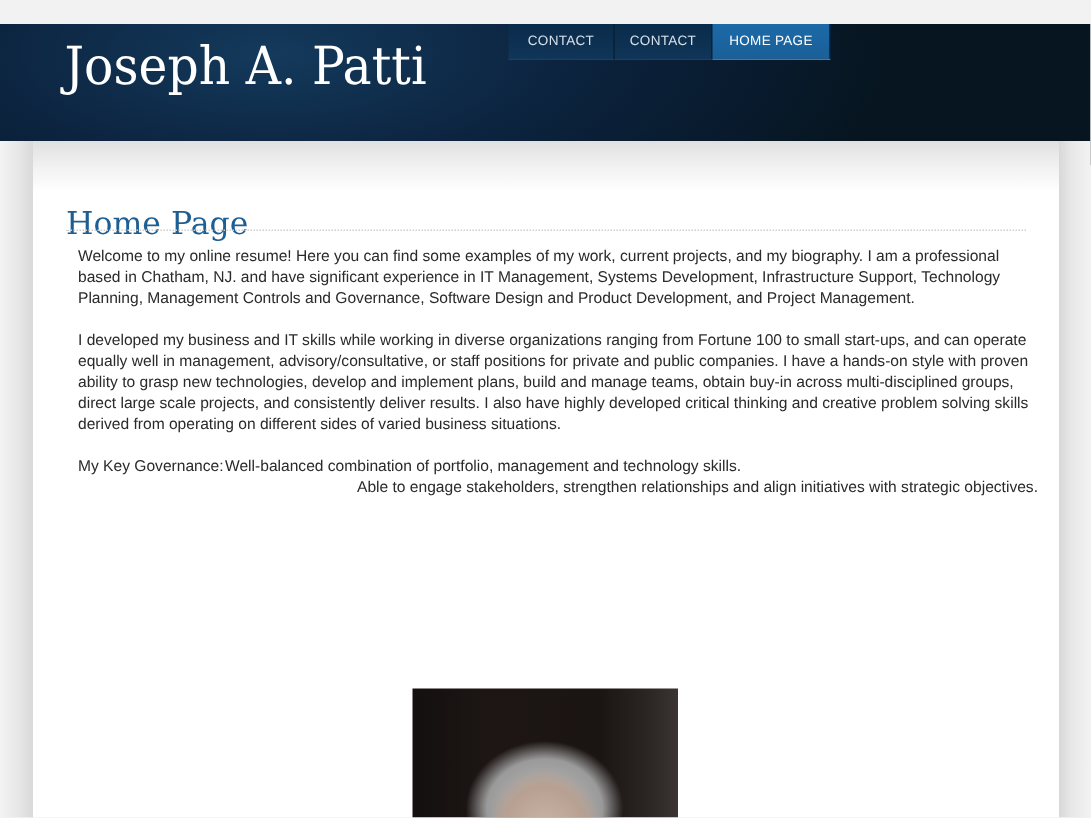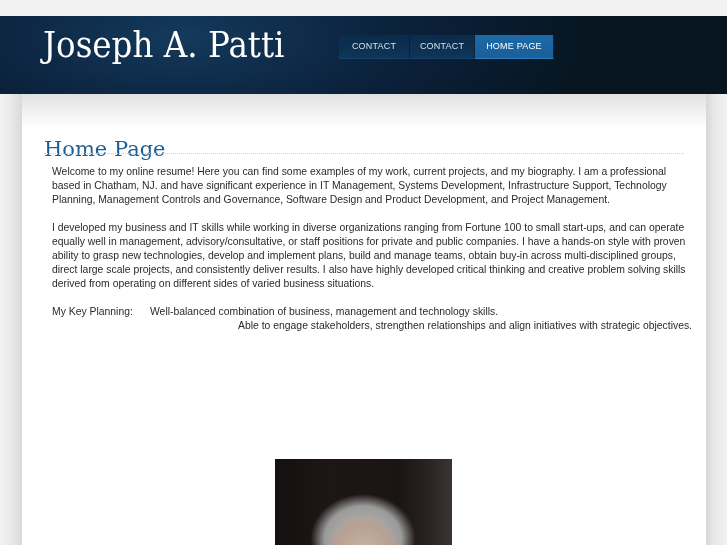--- a/index.html
+++ b/index.html
@@ -14,21 +14,21 @@
     background: radial-gradient(ellipse 420px 160px at 180px 20px, #143a5c 0%, #0c2440 45%, #081a2c 80%, #06151f 100%);
   }
   .site-title {
     position:absolute; left:43px; top:9px;
     font-family:"DejaVu Serif", "Liberation Serif", serif;
     font-size:35px; color:#ffffff; letter-spacing:0px;
     font-weight:normal;
     transform:scaleX(0.93); transform-origin:left top;
   }
   .nav {
-    position:absolute; left:339px; top:0; height:24px; display:flex;margin-top:19px;
+    position:absolute; left:339px; top:0; height:24px; display:flex;
   }
   .nav-item {
     height:23px; line-height:23px; font-size:9px; color:#d7e0ea;
     text-align:center; border-bottom:1px solid #16426a;
     background:linear-gradient(#0b2b4a, #0f3558);
     border-right:1px solid #09223a;
     letter-spacing:0.2px; cursor:pointer;
   }
   .nav-item.active {
     background:linear-gradient(#1c6aa8, #1a5f98);
@@ -88,20 +88,20 @@
 
 <div class="content">
   <h1 class="page-heading">Home Page</h1>
   <div class="heading-rule"></div>
 
   <div class="body-text">
     <p>Welcome to my online resume!  Here you can find some examples of my work, current projects, and my biography.  I am a professional based in Chatham, NJ. and have significant experience in IT Management, Systems Development, Infrastructure Support, Technology Planning, Management Controls and Governance, Software Design and Product Development, and Project Management.</p>
     <p>I developed my business and IT skills while working in diverse organizations ranging from Fortune 100 to small start-ups, and can operate equally well in management, advisory/consultative, or staff positions for private and public companies.  I have a hands-on style with proven ability to grasp new technologies, develop and implement plans, build and manage teams, obtain buy-in across multi-disciplined groups, direct large scale projects, and consistently deliver results.  I also have highly developed critical thinking and creative problem solving skills derived from operating on different sides of varied business situations.</p>
     <div class="strengths" style="margin-bottom:14px">
       <div>
-        <span class="label">My Key Planning:</span><span>Well-balanced combination of business, management and technology skills.</span>
+        <span class="label">My Key Governance:</span><span>Well-balanced combination of portfolio, management and technology skills.</span>
       </div>
       <div class="line2">Able to engage stakeholders, strengthen relationships and align initiatives with strategic objectives.</div>
     </div>
   </div>
 
   <div class="photo"></div>
 </div>
 
 </body></html>

